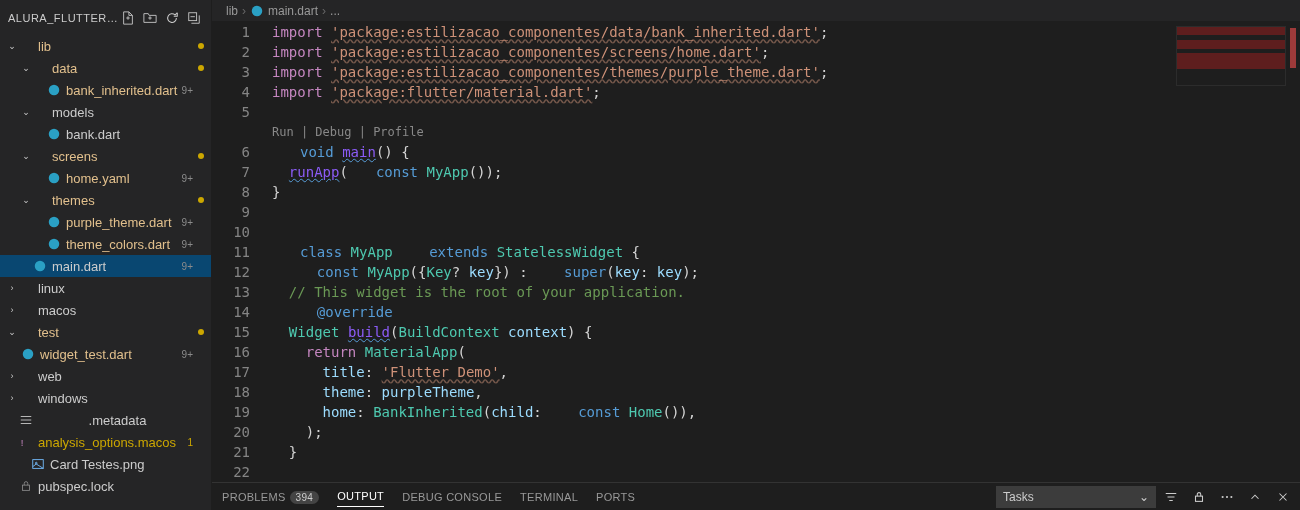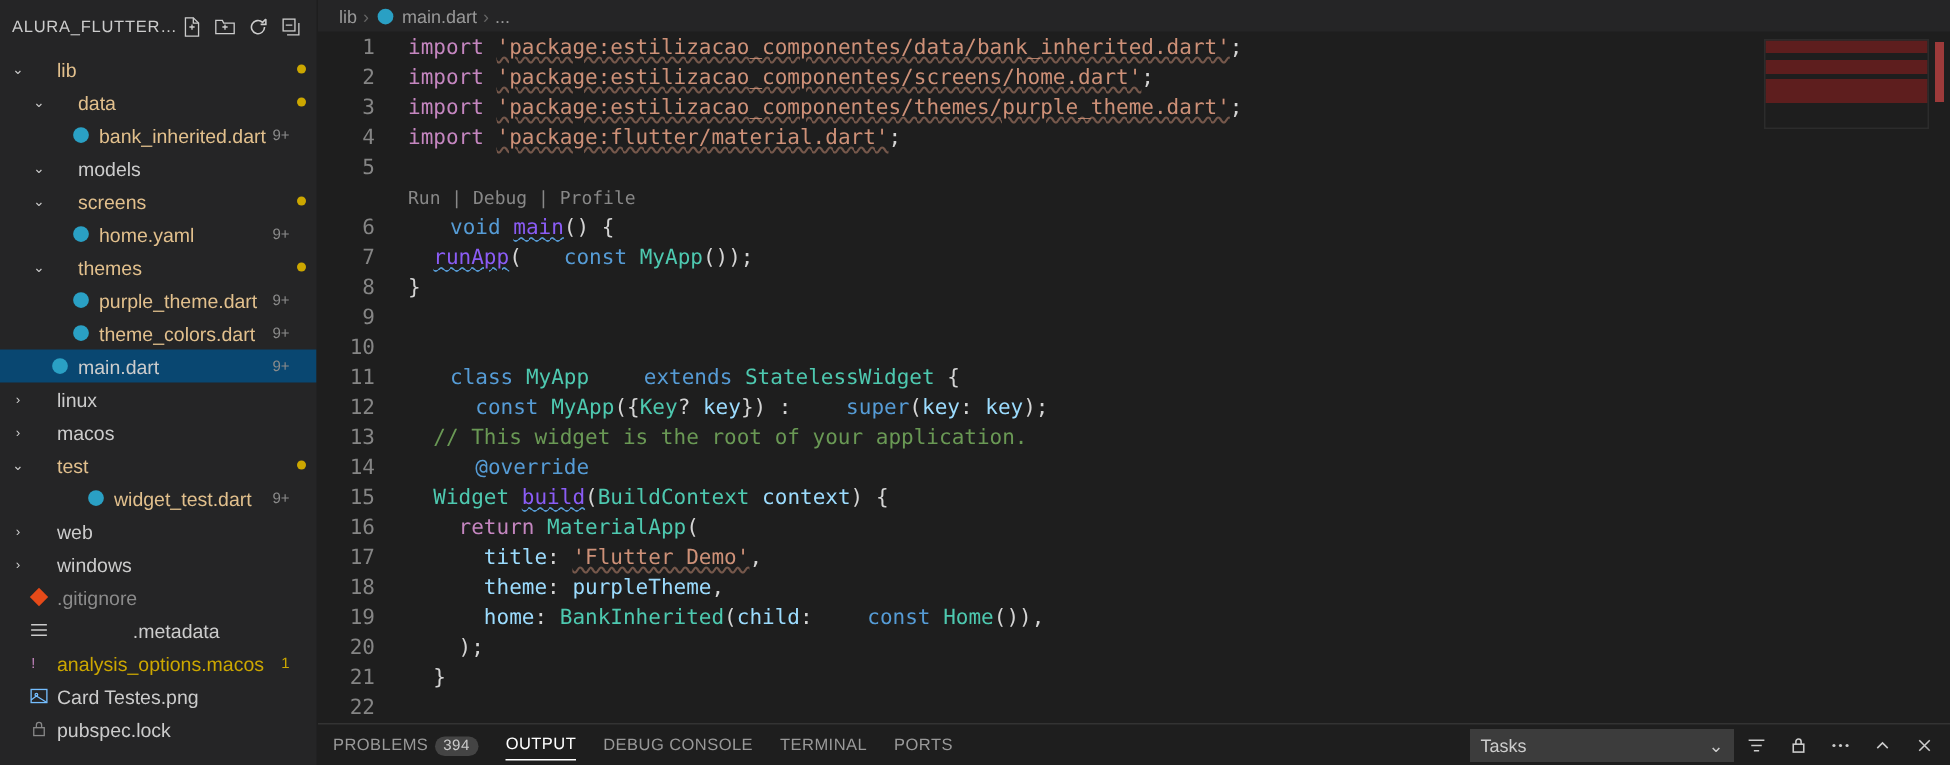--- a/index.html
+++ b/index.html
@@ -40,21 +40,21 @@
 .var { color:#9cdcfe; } .pn { color:#d4d4d4; } .wfn { color:#8b5cf6; text-decoration:underline wavy #569cd6 1px; }
 .minimap { position:absolute; right:14px; top:4px; width:110px; height:60px; background:linear-gradient(#7a1f1f 0 14%, #1e1e1e 14% 22%, #7a1f1f 22% 38%, #1e1e1e 38% 44%, #7a1f1f 44% 72%, #1e1e1e 72%); opacity:.7; border:1px solid #333; }
 .ovscroll { position:absolute; right:0; top:0; bottom:0; width:14px; background:#1e1e1e; }
 .ovscroll::before { content:""; position:absolute; top:6px; left:4px; width:6px; height:40px; background:#f14c4c; opacity:.6; }
 
 .panel { height:44px; border-top:1px solid #333; display:flex; align-items:center; padding:0 10px; background:#1e1e1e; font-size:11px; color:#999; }
 .ptabs { display:flex; gap:18px; align-items:center; flex:1; }
 .ptab { padding:4px 0; cursor:pointer; text-transform:uppercase; letter-spacing:.3px; }
 .ptab.act { color:#fff; border-bottom:1px solid #fff; }
 .pc { background:#444; color:#ccc; border-radius:8px; font-size:10px; padding:1px 6px; margin-left:4px;text-align:right; }
-.psel { display:flex; align-items:center; background:#3c3c3c; border:1px solid #3c3c3c; padding:2px 6px; width:176px; height:22px; margin-right:8px; font-size:12px; color:#ccc; justify-content:space-between; cursor:pointer; }
+.psel { display:flex; align-items:center; background:#3c3c3c; border:1px solid #3c3c3c; padding:2px 6px; width:160px; height:22px; margin-right:8px; font-size:12px; color:#ccc; justify-content:space-between; cursor:pointer; }
 .pico { display:flex; gap:14px; align-items:center; }
 .pico span { cursor:pointer; color:#ccc; display:inline-flex; }
 </style>
 </head>
 <body>
 
 <div class="sidebar">
   <div class="sb-header">
     <span class="sb-title">ALURA_FLUTTER_...</span>
     <div class="sb-actions">
@@ -109,20 +109,30 @@
         <span class="lbl mod">bank_inherited.dart</span>
         <span class="badge ">9+</span>
         <span class="dot"></span>
       </div>
       <div class="row" style="padding-left: 20px;">
         <span class="chev">⌄</span>
         <span class="fic"></span>
         <span class="lbl ">models</span>
         <span class="dot"></span>
       </div>
+      <div class="row" style="padding-left: 34px;">
+        <span class="chev"></span>
+        <span class="fic">
+          <svg width="14" height="14" viewBox="0 0 16 16">
+            <circle cx="8" cy="8" r="6" fill="#2aa0c4"></circle>
+          </svg>
+        </span>
+        <span class="lbl ">bank.dart</span>
+        <span class="dot"></span>
+      </div>
       <div class="row" style="padding-left: 20px;">
         <span class="chev">⌄</span>
         <span class="fic"></span>
         <span class="lbl mod">screens</span>
         <span class="dot on"></span>
       </div>
       <div class="row" style="padding-left: 34px;">
         <span class="chev"></span>
         <span class="fic">
           <svg width="14" height="14" viewBox="0 0 16 16">
@@ -183,51 +193,41 @@
         <span class="fic"></span>
         <span class="lbl ">macos</span>
         <span class="dot"></span>
       </div>
       <div class="row" style="padding-left: 6px;">
         <span class="chev">⌄</span>
         <span class="fic"></span>
         <span class="lbl mod">test</span>
         <span class="dot on"></span>
       </div>
-      <div class="row" style="padding-left: 32px; margin-left: 12px;">
+      <div class="row" style="padding-left: 8px;">
         <span class="chev"></span>
         <span class="fic">
           <svg width="14" height="14" viewBox="0 0 16 16">
             <circle cx="8" cy="8" r="6" fill="#2aa0c4"></circle>
           </svg>
         </span>
         <span class="lbl mod">widget_test.dart</span>
         <span class="badge ">9+</span>
         <span class="dot"></span>
       </div>
       <div class="row" style="padding-left: 6px;">
         <span class="chev">›</span>
         <span class="fic"></span>
         <span class="lbl ">web</span>
         <span class="dot"></span>
       </div>
       <div class="row" style="padding-left: 6px;">
         <span class="chev">›</span>
         <span class="fic"></span>
         <span class="lbl ">windows</span>
-        <span class="dot"></span>
-      </div>
-      <div class="row" style="padding-left: 6px;">
-        <span class="chev"></span>
-        <span class="fic">
-          <svg width="14" height="14" viewBox="0 0 16 16">
-            <path d="M8 1l7 7-7 7-7-7z" fill="#e64a19"></path>
-          </svg>
-        </span>
-        <span class="lbl dim2">.gitignore</span>
         <span class="dot"></span>
       </div>
       <div class="row" style="padding-left: 6px; text-align: center;">
         <span class="chev"></span>
         <span class="fic">
           <svg width="14" height="14" viewBox="0 0 16 16" fill="none" stroke="#ccc">
             <path d="M2 4h12M2 8h12M2 12h12"></path>
           </svg>
         </span>
         <span class="lbl ">.metadata</span>
@@ -237,21 +237,21 @@
         <span class="chev"></span>
         <span class="fic">
           <svg width="14" height="14" viewBox="0 0 16 16">
             <text x="2" y="12" font-size="11" fill="#c586c0">!</text>
           </svg>
         </span>
         <span class="lbl warnC">analysis_options.macos</span>
         <span class="badge warnC">1</span>
         <span class="dot"></span>
       </div>
-      <div class="row" style="padding-left: 6px;">
+      <div class="row" style="padding-left: 6px; margin-left: 12px;">
         <span class="chev"></span>
         <span class="fic">
           <svg width="14" height="14" viewBox="0 0 16 16" fill="none" stroke="#75beff">
             <rect x="2" y="3" width="12" height="10"></rect>
             <circle cx="6" cy="7" r="1"></circle>
             <path d="M2 11l4-3 8 5"></path>
           </svg>
         </span>
         <span class="lbl ">Card Testes.png</span>
         <span class="dot"></span>

